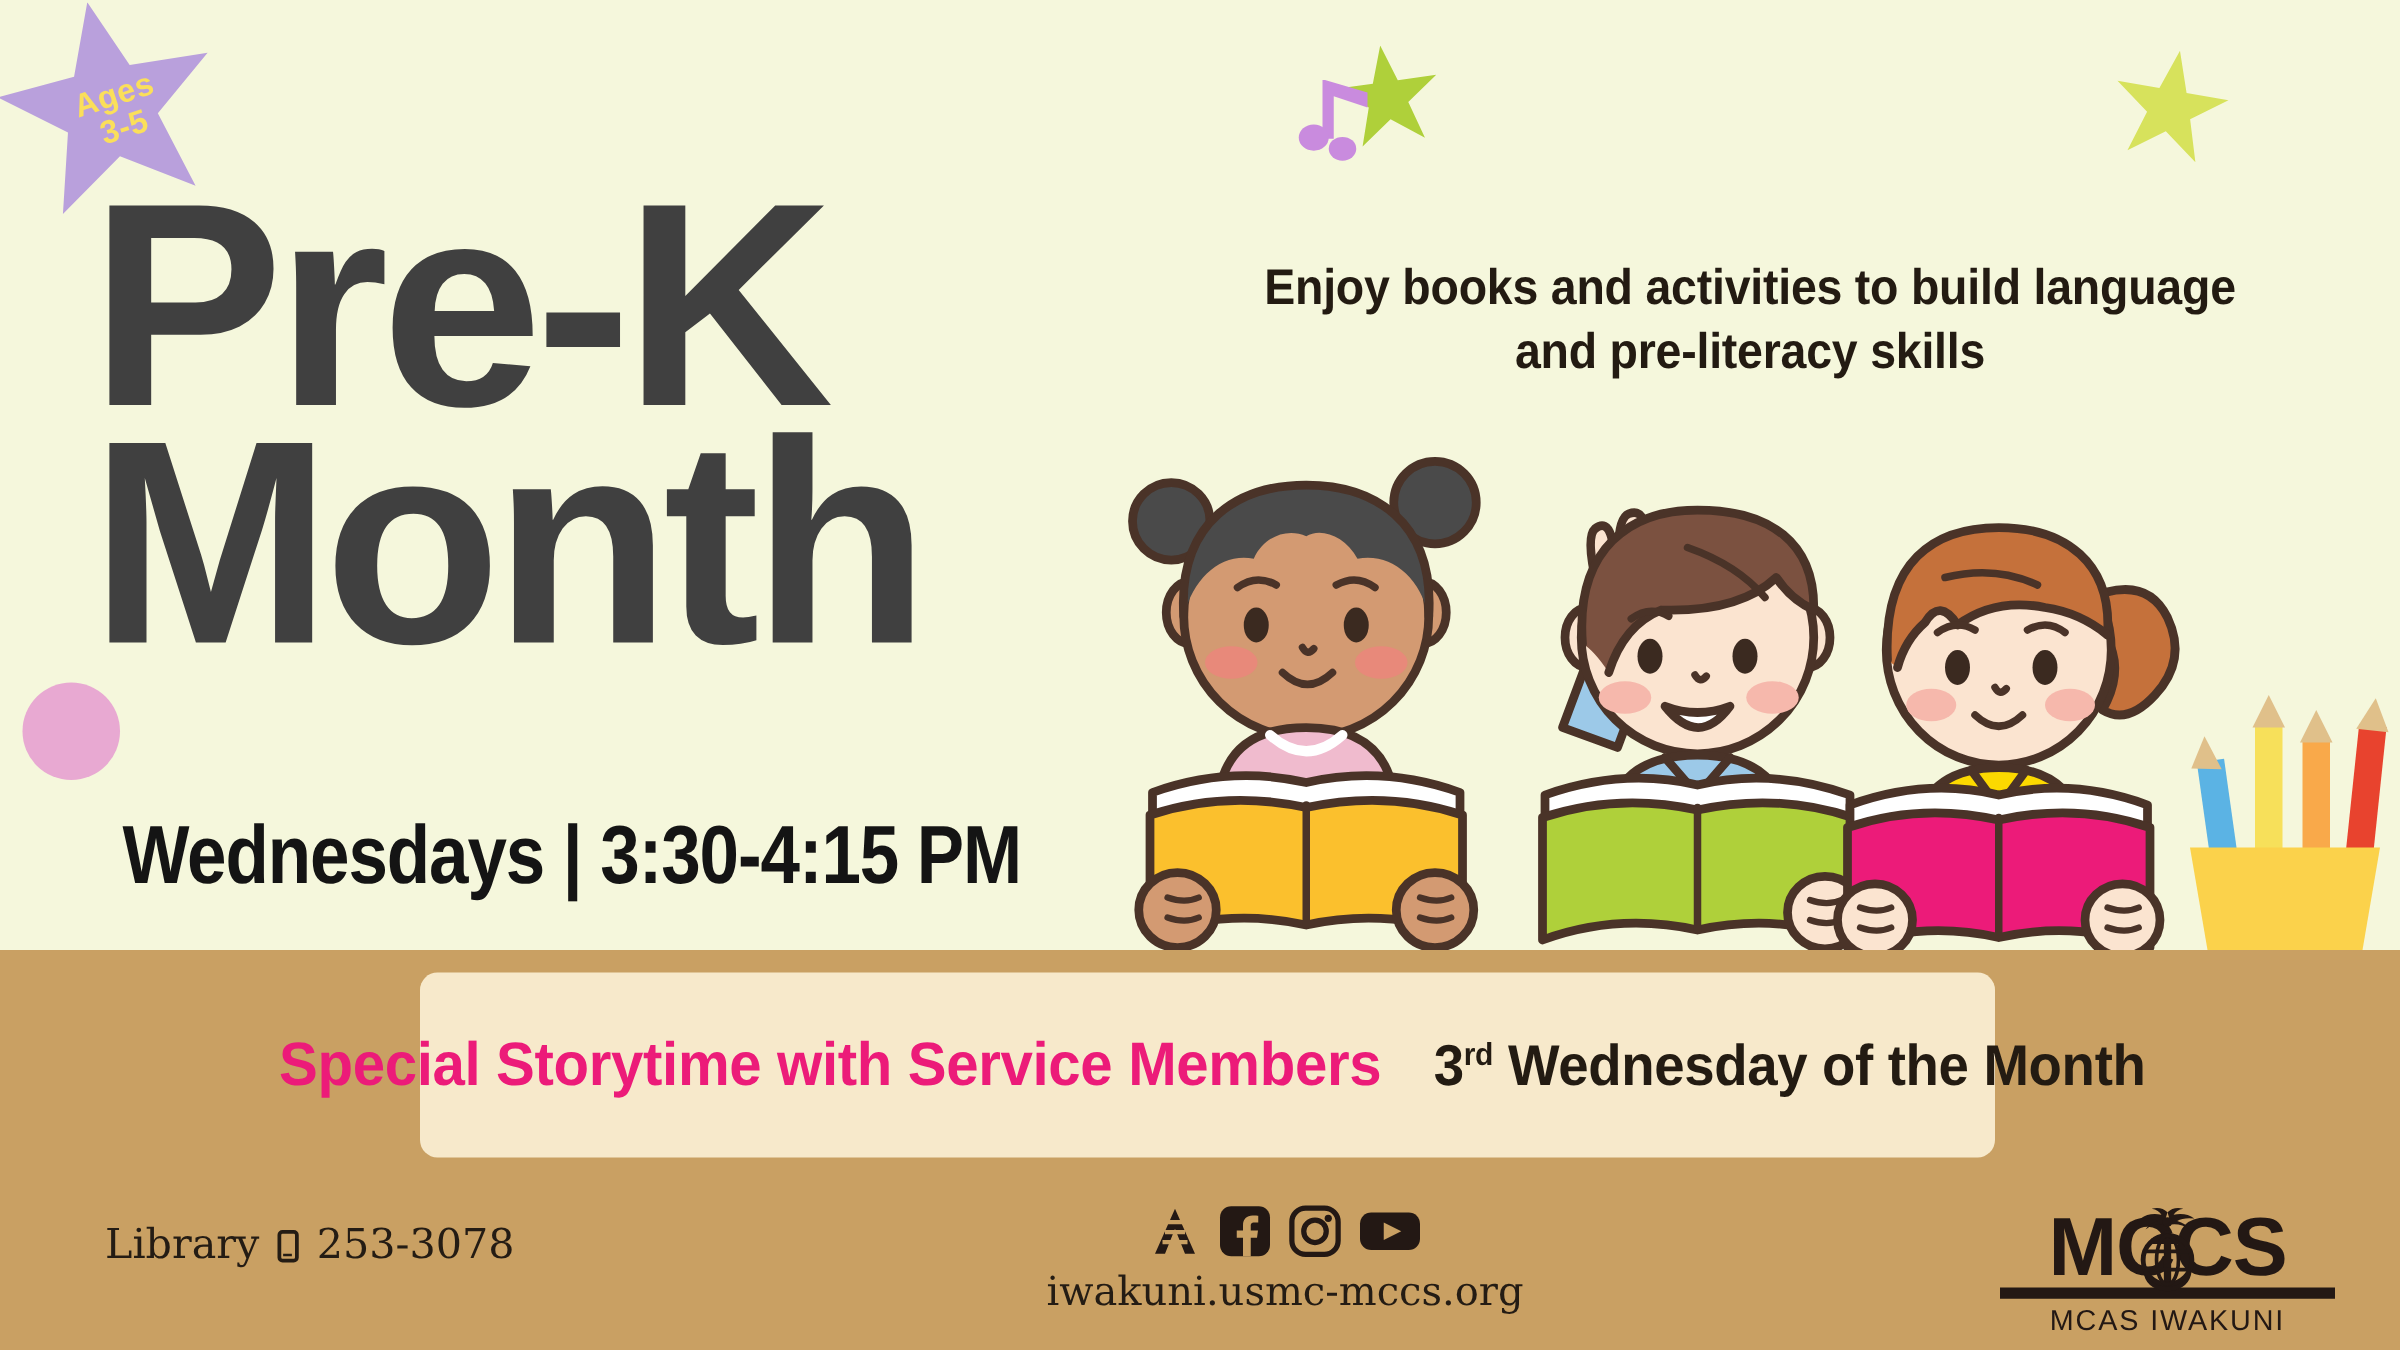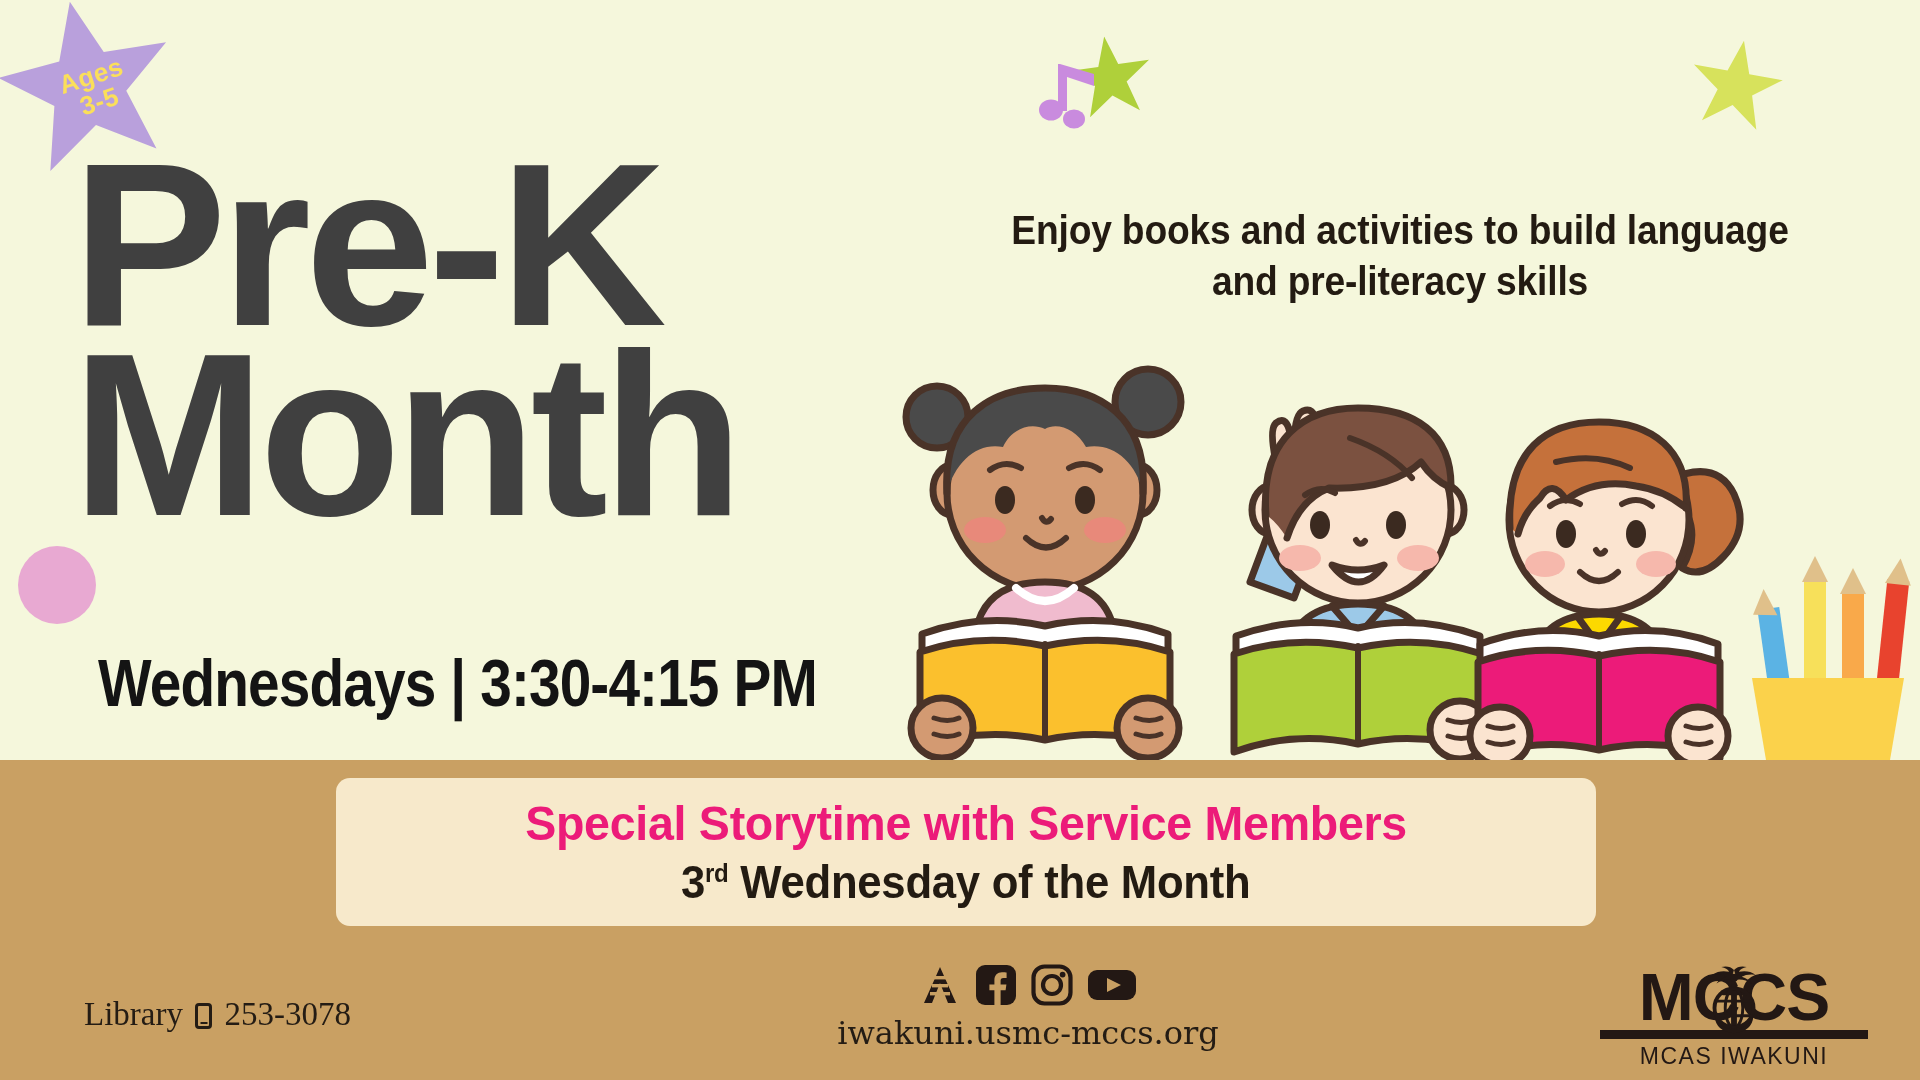--- a/index.html
+++ b/index.html
@@ -98,21 +98,21 @@
     transform:scaleX(.93);
     transform-origin:center;
   }
 
   
   #banner{
     position:absolute; left:336px; top:778px;
     width:1260px; height:148px;
     background:#F7E9CB;
     border-radius:14px;
-    display:flex; flex-direction:column;
+    display:flex; flex-direction:row;
     align-items:center; justify-content:center;
     gap:4px;
   }
   #banner-line1{
     font-size:49px; font-weight:700; color:#EC1B79;
     letter-spacing:-0.3px;
     transform:scaleX(.95); transform-origin:center;
     white-space:nowrap;
   }
   #banner-line2{
@@ -122,24 +122,23 @@
     white-space:nowrap;
   }
   #banner-line2 sup{ font-size:.55em; vertical-align:super; }
 
   
   .footer-serif{
     font-family:"DejaVu Serif", serif;
     color:#241C14;
   }
   #contact{
-    position:absolute; left:84px; top:992px;
+    position:absolute; left:84px; top:972px;
     font-size:33px; line-height:1.38;
     white-space:nowrap;
-    font-family:Liberation Serif, serif;
   }
   #contact .phone-glyph{
     display:inline-block;
     width:17px; height:26px;
     border:3px solid #241C14;
     border-radius:4px;
     vertical-align:-4px;
     margin:0 4px;
     position:relative;
   }

